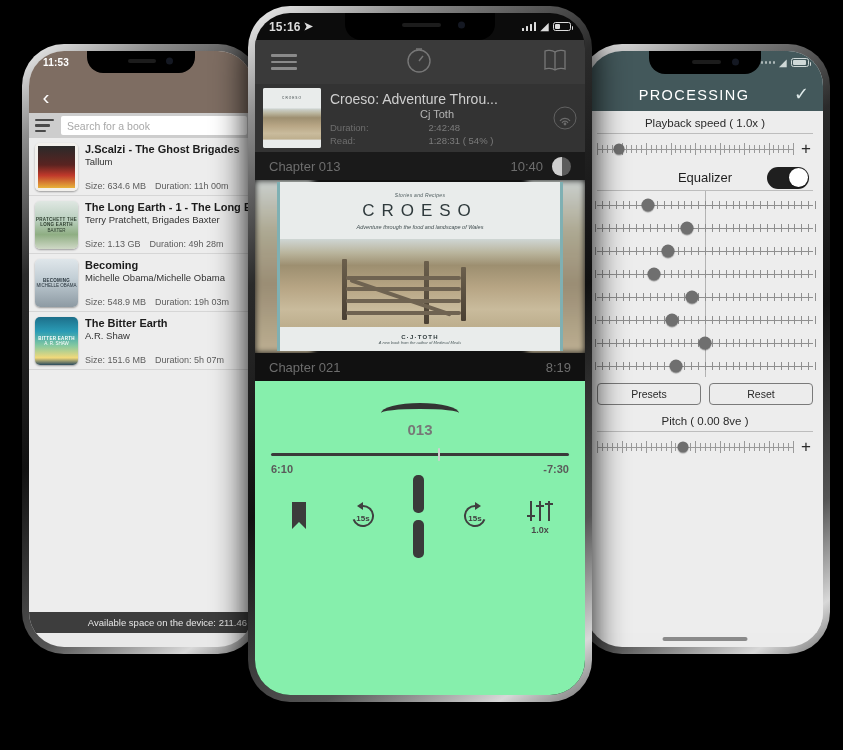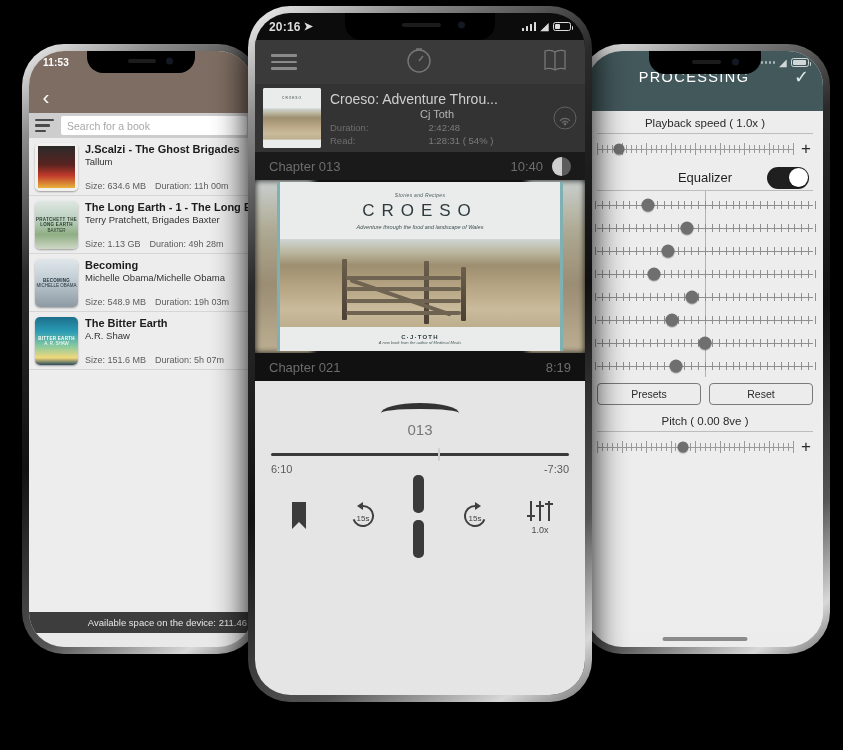--- a/index.html
+++ b/index.html
@@ -126,21 +126,21 @@
   .croeso .cauth { font-size:6px; letter-spacing:1.2px; color:#2f3a3c; font-weight:700;}
   .croeso .cnote { font-size:4px; font-style:italic; color:#4c5a5c;}
   .gate { position:absolute; left:14%; right:14%; bottom:4%; top:22%; }
   .gate .post { position:absolute; width:5px; background:linear-gradient(180deg,#6b5f4c,#4a4033); border-radius:1px;}
   .gate .rail { position:absolute; height:4px; background:#6f6351; border-radius:2px; }
   .sidebands { position:absolute; inset:0; display:flex; justify-content:space-between; pointer-events:none;}
   .sidebands i { width:3px; background:#7fb0b3; display:block; }
   .c-peek { position:absolute; top:0; bottom:0; width:58px; filter:blur(3px); opacity:.95;
      background:linear-gradient(180deg,#d6dcda 0%,#b7b29a 30%,#a2947a 60%,#c6b899 100%); }
   .c-peek.l { left:0; } .c-peek.r { right:0; }
-  .c-player { position:absolute; left:0; right:0; top:368px; bottom:0; background:#e5e5e5; z-index:18; }
+  .c-player { position:absolute; left:0; right:0; top:368px; bottom:0; background:#86efac; z-index:18;font-weight:bold; }
   .c-arc { position:absolute; top:22px; left:50%; transform:translateX(-50%);
      width:78px; height:10px; border-top:6px solid #333; border-radius:50%/100% 100% 0 0; }
   .c-num { position:absolute; top:40px; left:0; right:0; text-align:center; font-size:15px; color:#777; }
   .c-seek { position:absolute; top:72px; left:16px; right:16px; height:3px; background:#3a3a3a; border-radius:2px; cursor:pointer;}
   .c-seek .knob { position:absolute; left:56%; top:-5px; width:2.5px; height:13px; background:#cfcfcf; border-radius:1px;}
   .c-times { position:absolute; top:82px; left:16px; right:16px; display:flex; justify-content:space-between;
      font-size:11px; color:#5a5a5a; }
   .c-ctrls { position:absolute; top:108px; left:0; right:0; height:54px; display:flex;
      align-items:center; justify-content:space-around; padding:0 14px; }
   .c-ctrls > div { cursor:pointer; display:flex; flex-direction:column; align-items:center; }
@@ -148,21 +148,21 @@
   .pausebtn i { width:11px; height:38px; background:#3a3a3a; border-radius:5px; display:block; }
   .spd { font-size:9px; color:#4a4a4a; margin-top:1px; }
   #phone-center .homebar { background:#9a9a9a; opacity:.0; }
 
   
   #phone-right { left:580px; top:44px; width:250px; height:610px; }
   #phone-right .inner { background:#ececec; }
   #phone-right .notch { width:112px; height:23px; }
   #phone-right .statusbar { height:23px; color:#cfd8d7; font-size:10px; }
   .r-header { position:absolute; top:0; left:0; right:0; height:60px; background:#43585b;
-     display:flex; align-items:center; padding:0 14px 8px 14px; z-index:20; }
+     display:flex; align-items:flex-end; padding:0 14px 8px 14px; z-index:20; }
   .r-title { flex:1; text-align:center; color:#fff; font-size:14.5px; letter-spacing:1.4px; }
   .r-check { width:22px; text-align:right; color:#dfeaea; font-size:18px; cursor:pointer; line-height:1;}
   .r-body { position:absolute; top:60px; left:0; right:0; bottom:14px; background:#ededed; padding:0 8px;}
   .r-label { text-align:center; font-size:11.5px; color:#2a2a2a; padding:6px 0 4px; }
   .r-divider { height:1px; background:#bdbdbd; margin:0 2px; }
   .r-sliderrow { display:flex; align-items:center; gap:6px; padding:6px 2px; }
   .ruler { position:relative; flex:1; height:14px; cursor:pointer; }
   .ruler .line { position:absolute; top:50%; left:0; right:0; height:1px; background:#9a9a9a; }
   .ruler .tick { position:absolute; top:3px; width:1px; height:8px; background:#9a9a9a; }
   .ruler .tick.maj { top:1px; height:12px; }
@@ -279,21 +279,21 @@
 
       <div class="homebar"></div>
     </div>
   </div>
 
   <div class="phone" id="phone-center">
     <div class="inner">
 
       <div class="statusbar">
         <div class="sb-left">
-          <span>20:16</span>
+          <span>15:16</span>
           <span style="font-size:11px;">➤</span>
         </div>
         <div class="sb-right">
           <span class="bars">
               <i></i>
               <i></i>
               <i></i>
               <i></i>
             </span>
           <span style="font-size:11px;">◢</span>

